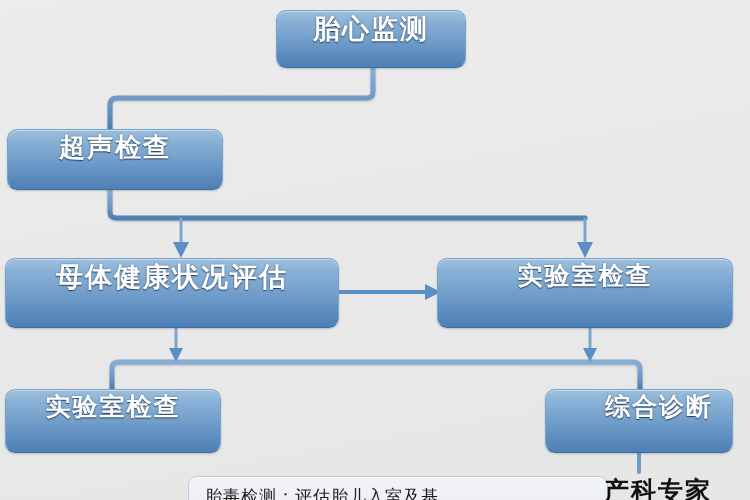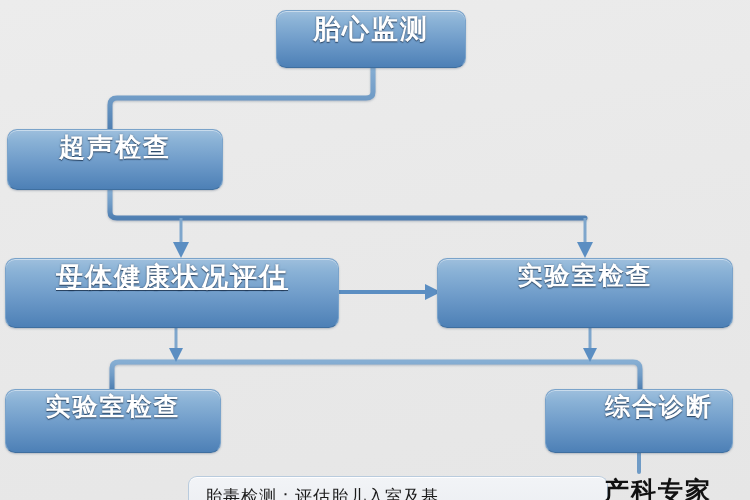--- a/index.html
+++ b/index.html
@@ -55,21 +55,21 @@
                  1px 0 0 rgba(255,255,255,0.18);
   }
 
   #node-fetal-heart   { left: 276px; top: 10px;  width: 190px; height: 58px; }
   #node-fetal-heart .label  { font-size: 27px; }
 
   #node-ultrasound    { left: 7px;   top: 129px; width: 216px; height: 61px; }
   #node-ultrasound .label   { font-size: 26px; }
 
   #node-maternal      { left: 5px;   top: 258px; width: 334px; height: 70px; }
-  #node-maternal .label     { font-size: 27px; text-decoration: underline; }
+  #node-maternal .label     { font-size: 27px; }
 
   #node-lab-right     { left: 437px; top: 258px; width: 296px; height: 70px; }
   #node-lab-right .label    { font-size: 25px; }
 
   #node-lab-bottom    { left: 5px;   top: 389px; width: 216px; height: 64px; }
   #node-lab-bottom .label   { font-size: 25px; }
 
   #node-diagnosis     { left: 545px; top: 389px; width: 188px; height: 64px; padding-left: 40px; }
   #node-diagnosis .label    { font-size: 25px; }
 

